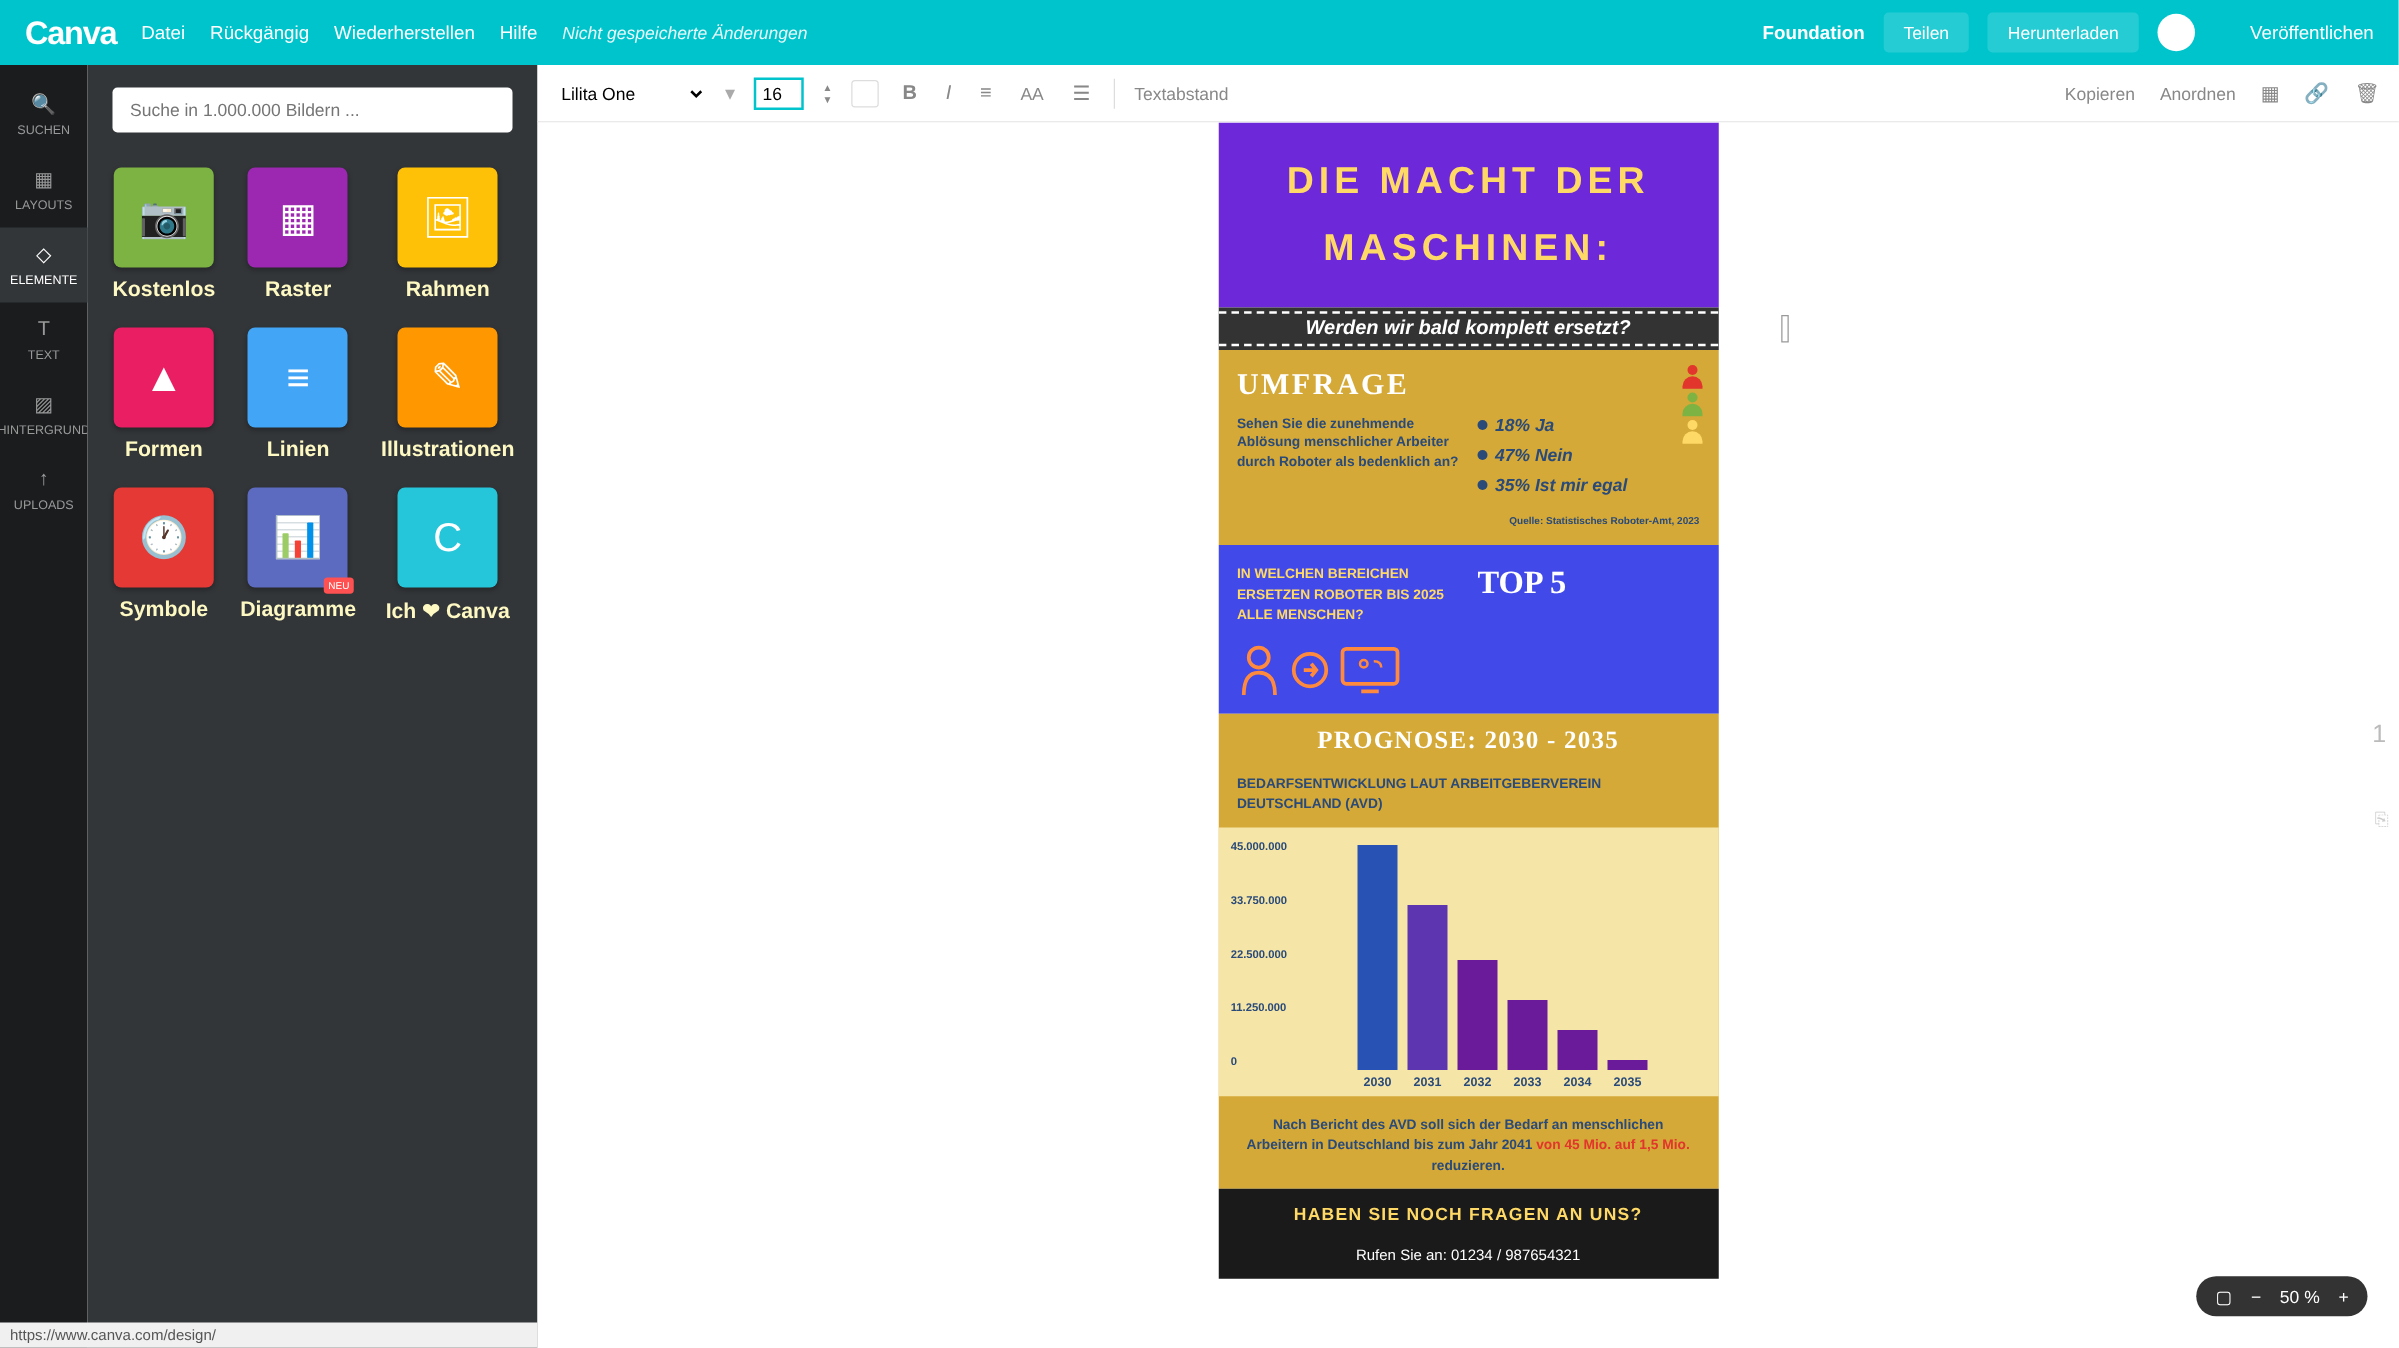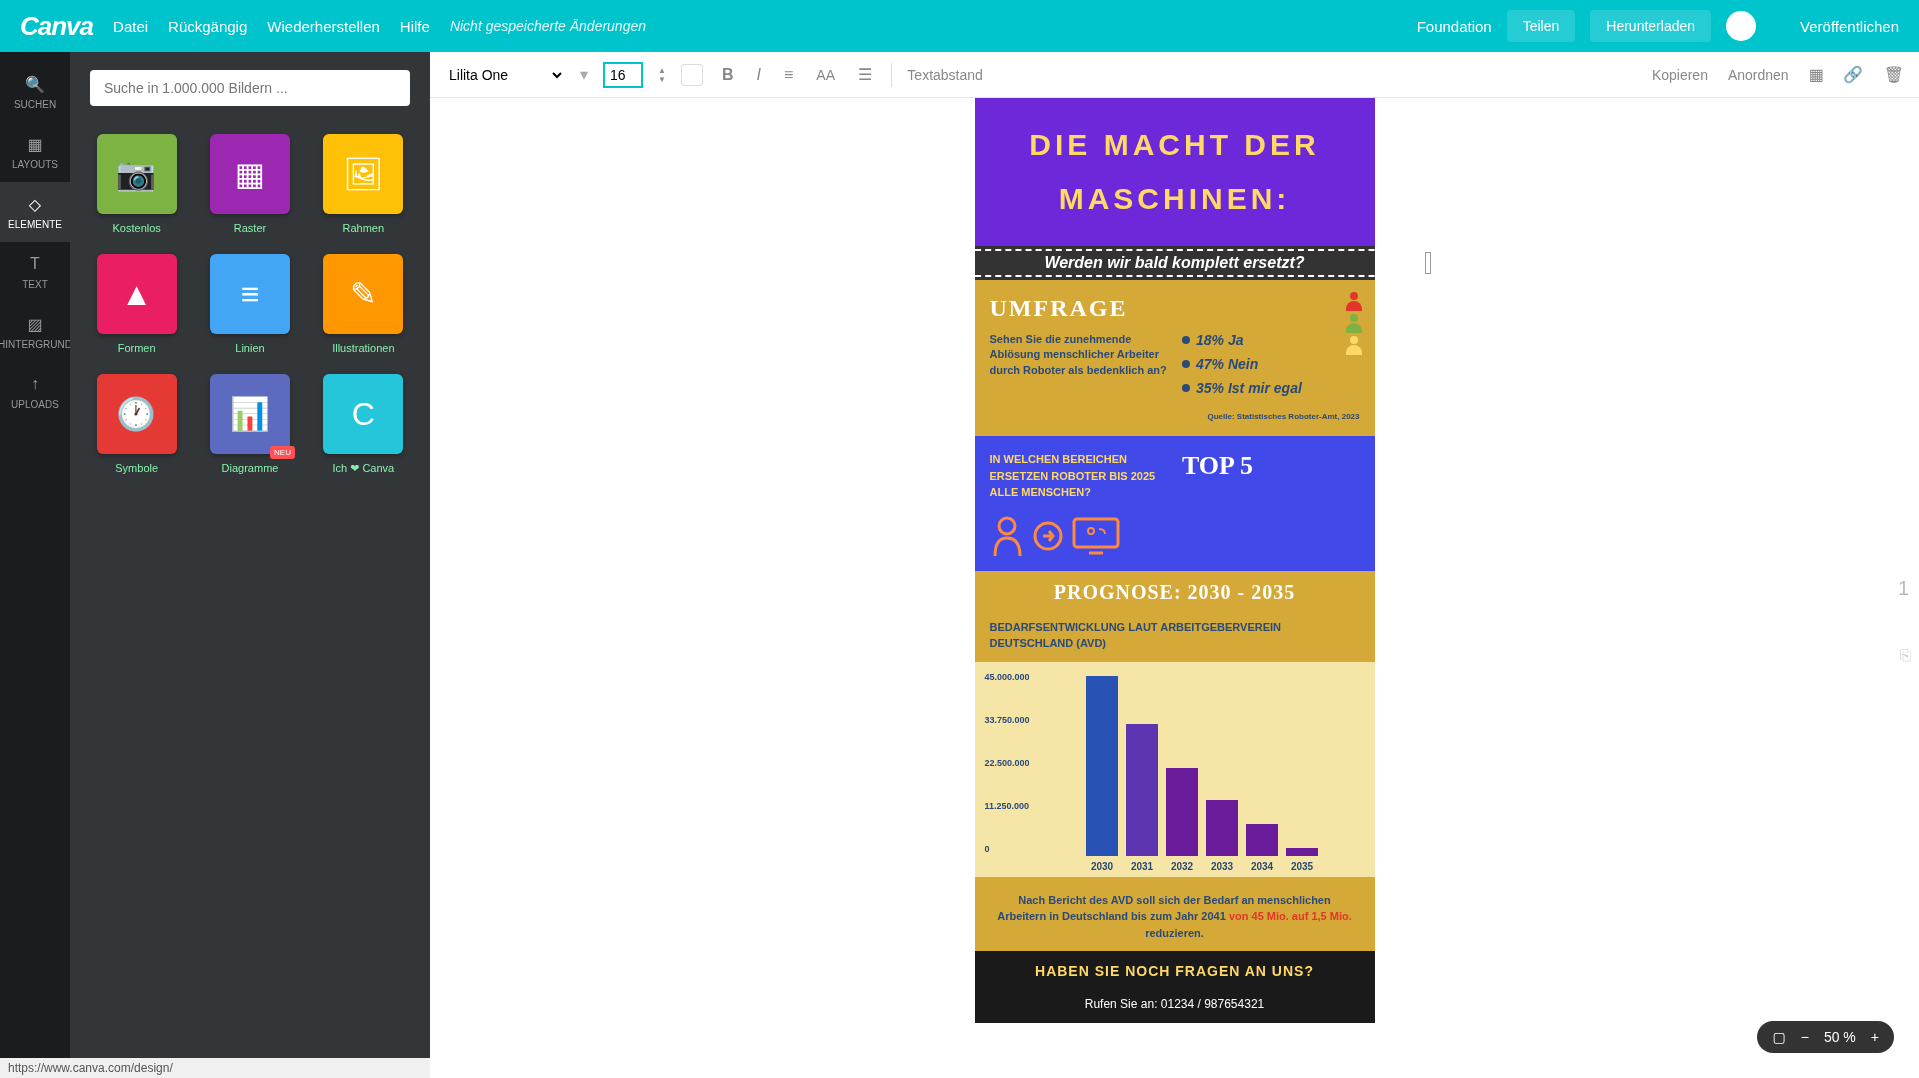--- a/index.html
+++ b/index.html
@@ -1,42 +1,42 @@
 <!DOCTYPE html>
 <html><head>
 <meta charset="utf-8">
 <style>
 * { margin: 0; padding: 0; box-sizing: border-box; font-family: Arial, sans-serif; }
 body { background: #fff; overflow: hidden; width: 1919px; height: 1078px; }
 
 
 .topbar { height: 52px; background: #00c4cc; display: flex; align-items: center; padding: 0 20px; color: #fff; }
-.logo { font-size: 26px; font-style: italic; font-weight: 700; margin-right: 20px; letter-spacing: -1px; }
+.logo { font-size: 26px; font-weight: 700; margin-right: 20px; letter-spacing: -1px; }
 .menu { display: flex; gap: 20px; font-size: 15px; }
 .status { margin-left: 20px; font-style: italic; font-size: 14px; opacity: 0.9; }
 .topbar-right { margin-left: auto; display: flex; align-items: center; gap: 15px; }
-.foundation { font-size: 15px; font-weight: 400; }
+.foundation { font-size: 15px; font-weight: 700; }
 .btn-share, .btn-download { background: rgba(255,255,255,0.15); border: none; color: #fff; padding: 8px 16px; border-radius: 4px; font-size: 14px; cursor: pointer; }
 .avatar { width: 30px; height: 30px; border-radius: 50%; background: #fff; }
 .btn-publish { background: transparent; border: none; color: #fff; font-size: 15px; cursor: pointer; margin-left: 29px; }
 
 
 .sidebar-narrow { position: absolute; left: 0; top: 52px; width: 70px; bottom: 0; background: #1a1c1e; display: flex; flex-direction: column; align-items: center; padding-top: 10px; }
 .nav-item { width: 100%; display: flex; flex-direction: column; align-items: center; padding: 12px 0; color: #999; font-size: 10px; cursor: pointer; gap: 5px; }
 .nav-item.active { background: #333639; color: #fff; }
 .nav-icon { width: 20px; height: 20px; display: flex; align-items: center; justify-content: center; font-size: 16px; }
 
 
 .sidebar-wide { position: absolute; left: 70px; top: 52px; width: 360px; bottom: 0; background: #333639; display: flex; flex-direction: column; }
 .search-box { margin: 18px 20px; }
 .search-input { width: 100%; padding: 10px 14px; border-radius: 4px; border: none; background: #fff; font-size: 14px; }
 .grid { display: grid; grid-template-columns: repeat(3, 1fr); gap: 20px; padding: 10px 20px; }
 .tile { display: flex; flex-direction: column; align-items: center; gap: 8px; cursor: pointer; }
 .tile-box { width: 80px; height: 80px; border-radius: 6px; display: flex; align-items: center; justify-content: center; font-size: 32px; color: #fff; box-shadow: 0 2px 4px rgba(0,0,0,0.3); position: relative; }
-.tile-label { color: #86efac; font-size: 11px; }
+.tile-label { color: #fef9c3; font-size: 17px; font-weight: bold; }
 .badge-new { position: absolute; bottom: -5px; right: -5px; background: #ff5152; color: #fff; font-size: 8px; padding: 2px 4px; border-radius: 3px; }
 
 
 .toolbar { position: absolute; left: 430px; right: 0; top: 52px; height: 46px; background: #fff; border-bottom: 1px solid #e4e4e4; display: flex; align-items: center; padding: 0 15px; gap: 15px; }
 .font-select { border: none; font-size: 14px; width: 120px; background: transparent; }
 .size-input { width: 40px; border: 2px solid #00c4cc; padding: 3px 5px; font-size: 14px; text-align: left; }
 .stepper { display: flex; flex-direction: column; font-size: 8px; color: #888; cursor: pointer; }
 .color-swatch { width: 22px; height: 22px; border: 1px solid #ddd; border-radius: 3px; background: #fff; cursor: pointer; }
 .txt-btn { background: none; border: none; font-size: 16px; color: #888; cursor: pointer; padding: 4px; }
 .txt-btn.bold { font-weight: 700; }

